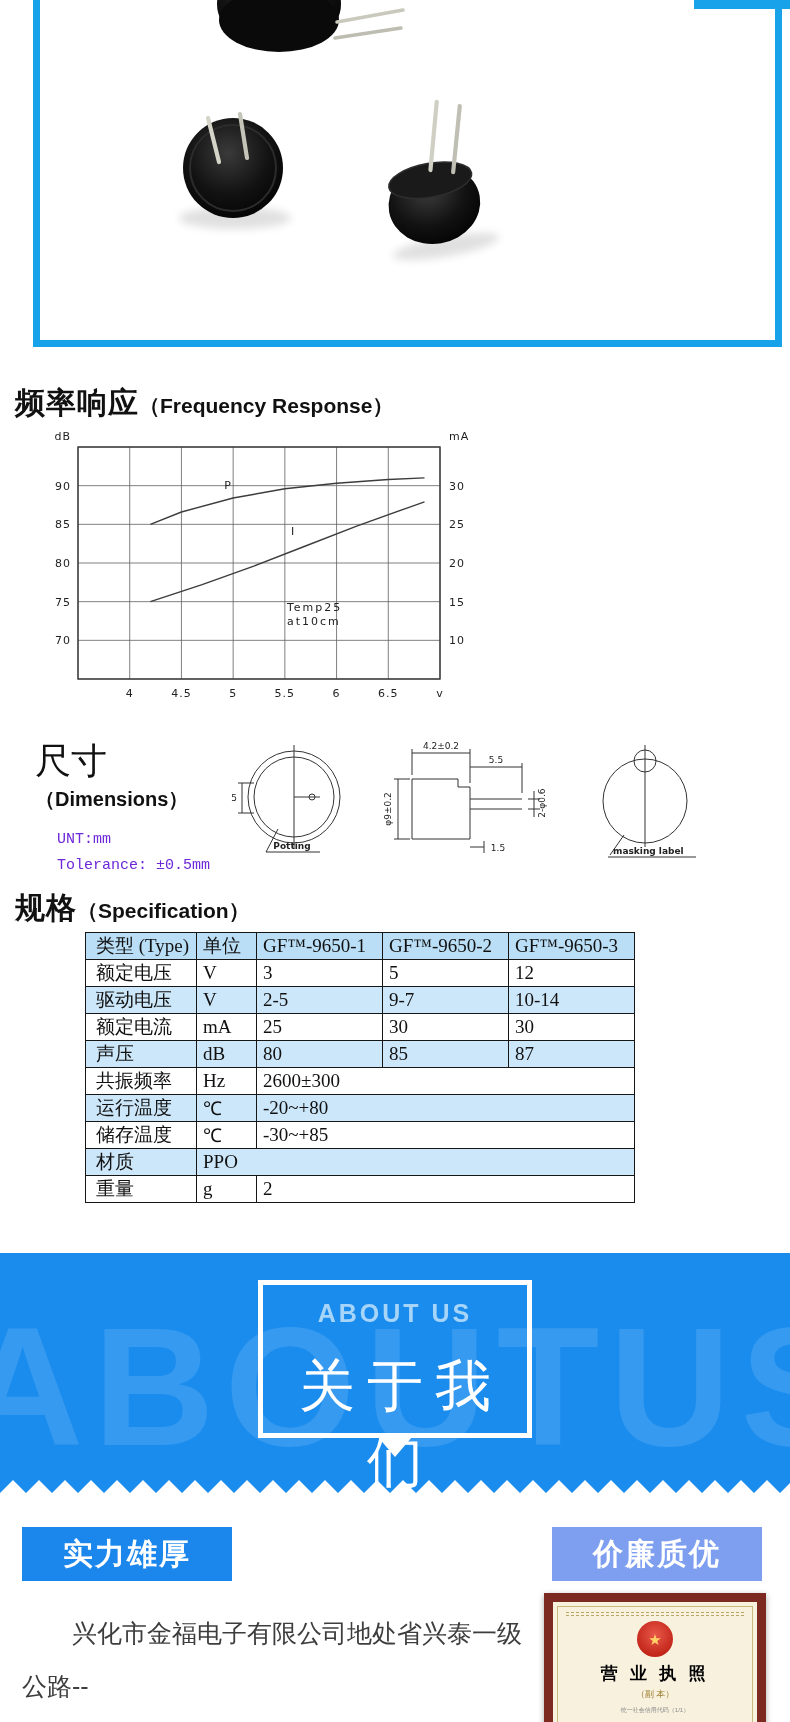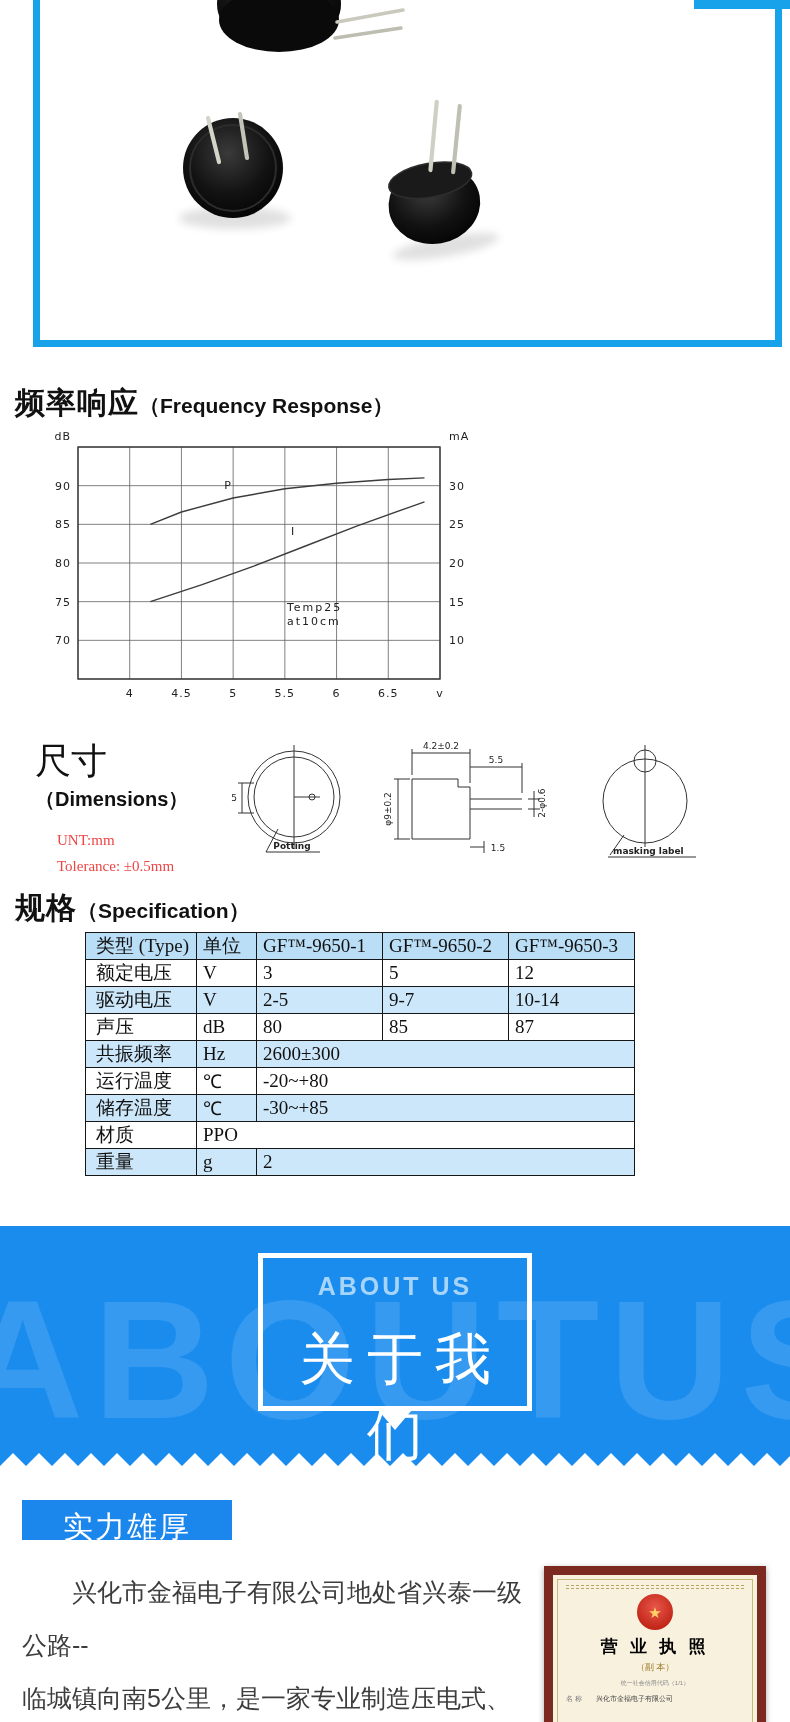--- a/index.html
+++ b/index.html
@@ -29,22 +29,22 @@
   #fr-svg .frame{fill:none;stroke:#3a3a3a;stroke-width:1.4}
   #fr-svg text{font-family:"DejaVu Sans",sans-serif;font-size:11px;fill:#222;letter-spacing:1px}
   #fr-svg .series polyline{fill:none;stroke:#3c3c3c;stroke-width:1.4}
   #fr-svg .ann{letter-spacing:2px}
 
   
   .dim-section{display:flex;padding-top:16px}
   .dim-left{width:226px;flex:none;padding-left:35px}
   .dim-left .zh{font-size:36px;font-weight:400}
   .dim-left .en{font-size:20px;font-weight:700}
-  .dim-notes{margin-top:14px;padding-left:22px;font-family:Liberation Serif, serif;
-             font-size:15px;line-height:26px;color:#ef4444}
+  .dim-notes{margin-top:14px;padding-left:22px;font-family:Liberation Mono, monospace;
+             font-size:15px;line-height:26px;color:#6d28d9}
   .dim-draws{display:flex;gap:26px;padding-top:2px}
   .dim-draws svg{flex:none}
   .dim-draws line,.dim-draws circle,.dim-draws path,.dim-draws rect
       {stroke:#333;stroke-width:1;fill:none}
   .dim-draws text{font-family:"DejaVu Sans",sans-serif;font-size:9px;fill:#222;stroke:none}
   .dim-draws .lead-label{font-weight:bold}
 
   
   .spec-section{padding-top:12px}
   .spec-table{border-collapse:collapse;margin:8px 0 0 85px;
@@ -72,22 +72,22 @@
   .about-cap2,.about-cap3{font-size:6.5px;font-weight:700;color:rgba(200,230,255,0.55);
             letter-spacing:.3px;margin-top:3px}
   .tri{position:absolute;left:50%;bottom:-24px;transform:translateX(-50%);
        width:0;height:0;border-left:17px solid transparent;
        border-right:17px solid transparent;border-top:20px solid #fff}
   .zigzag{position:absolute;left:0;bottom:0;z-index:2;display:block}
 
   
   .features{position:relative;height:285px}
   .badges{display:flex;justify-content:space-between;padding:34px 28px 0 22px}
-  .badge{width:210px;height:40px;line-height:54px;text-align:center;color:#fff;
-         font-size:30px;font-weight:400;letter-spacing:2px;background:var(--badge_blue)}
+  .badge{width:210px;height:54px;line-height:54px;text-align:center;color:#fff;
+         font-size:30px;font-weight:700;letter-spacing:2px;background:var(--badge_blue)}
   .badge.b1{background:var(--badge_periwinkle)}
   .company-text{width:508px;margin:26px 0 0 22px;font-size:25px;line-height:53px;
                 color:#3d3d3d;text-indent:2em}
 
   
   .license{position:absolute;top:100px;right:24px;width:222px;height:280px;
            border:9px solid #7b2921;background:#f7f1de;box-shadow:0 2px 6px rgba(0,0,0,.35)}
   .license-paper{border:1px solid #c9b87c;margin:4px;padding:5px 8px 8px;
                  text-align:center;height:calc(100% - 8px)}
   .lic-chain{height:4px;border-top:1px dashed #b9a565;border-bottom:1px dashed #b9a565;margin-bottom:5px}
@@ -287,20 +287,27 @@
           <td>12</td>
         </tr>
         <tr>
           <td class="lbl">驱动电压</td>
           <td>V</td>
           <td>2-5</td>
           <td>9-7</td>
           <td>10-14</td>
         </tr>
         <tr>
+          <td class="lbl">额定电流</td>
+          <td>mA</td>
+          <td>25</td>
+          <td>30</td>
+          <td>30</td>
+        </tr>
+        <tr>
           <td class="lbl">声压</td>
           <td>dB</td>
           <td>80</td>
           <td>85</td>
           <td>87</td>
         </tr>
         <tr>
           <td class="lbl">共振频率</td>
           <td>Hz</td>
           <td colspan="3">2600±300</td>
@@ -339,20 +346,21 @@
     <div class="tri"></div>
   </div>
   <svg class="zigzag" id="zigzag" width="790" height="16">
       <polygon points="0,16 13,3 26,16 39,3 52,16 65,3 78,16 91,3 104,16 117,3 130,16 143,3 156,16 169,3 182,16 195,3 208,16 221,3 234,16 247,3 260,16 273,3 286,16 299,3 312,16 325,3 338,16 351,3 364,16 377,3 390,16 403,3 416,16 429,3 442,16 455,3 468,16 481,3 494,16 507,3 520,16 533,3 546,16 559,3 572,16 585,3 598,16 611,3 624,16 637,3 650,16 663,3 676,16 689,3 702,16 715,3 728,16 741,3 754,16 767,3 780,16 793,3 806,16 790,16" fill="#fff"></polygon>
     </svg>
 </section>
 
 <section class="features">
   <div class="badges" id="badges">
       <div class="badge b0">实力雄厚</div>
+      <div class="badge b1">价廉质优</div>
     </div>
   <div class="company-text" id="company-paragraph">兴化市金福电子有限公司地处省兴泰一级公路--<br>临城镇向南5公里，是一家专业制造压电式、电磁式<br>及音乐声蜂鸣器的公司。</div>
 
   <div class="license">
     <div class="license-paper">
       <div class="lic-chain"></div>
       <div class="lic-emblem">
         <span>★</span>
       </div>
       <div class="lic-title">营 业 执 照</div>

